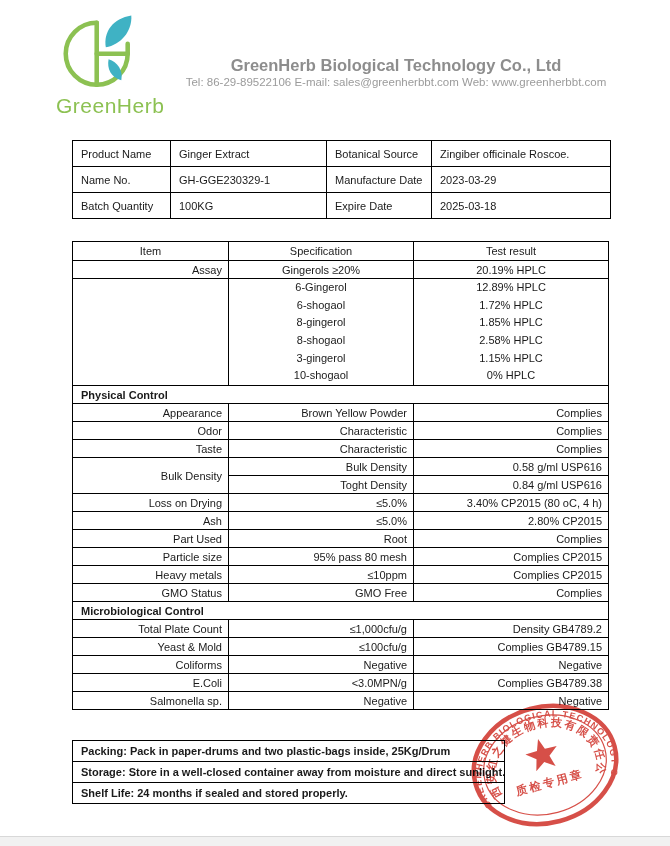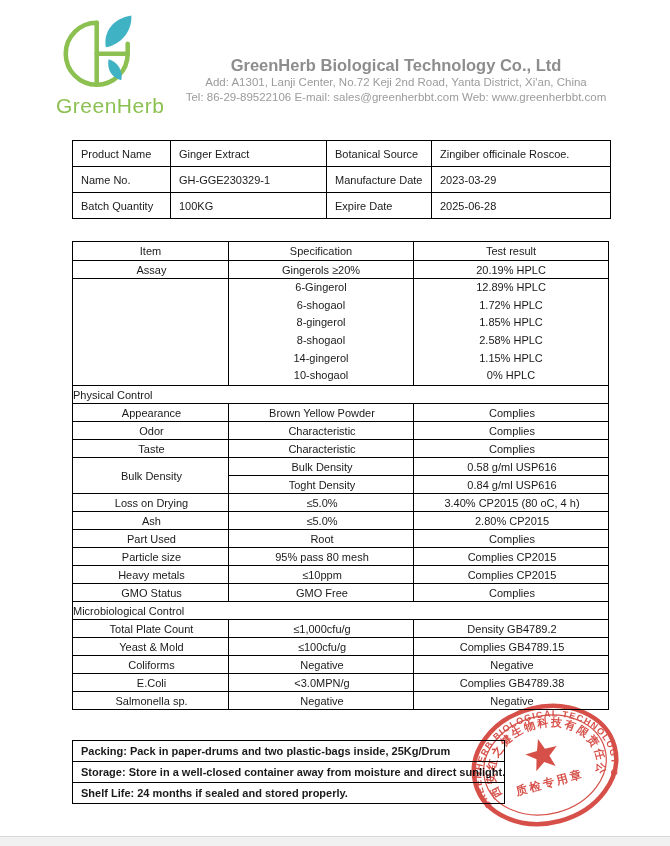--- a/index.html
+++ b/index.html
@@ -22,22 +22,22 @@
   table { border-collapse:collapse; table-layout:fixed; }
   td, th { border:1px solid #000; font-size:11px; color:#1a1a1a; overflow:hidden; white-space:nowrap; }
   
   .info-table { position:absolute; left:72px; top:140px; width:538px; }
   .info-table td { height:26px; padding:0 0 0 8px; text-align:left; vertical-align:middle; }
   
   .spec-table { position:absolute; left:72px; top:241px; width:536px; }
   .spec-table th { height:19px; font-weight:normal; text-align:center; vertical-align:middle;margin-left:8px; }
   .spec-table td { height:18px; padding:0 6px; vertical-align:middle; }
   .spec-table td.c { text-align:center; }
-  .spec-table td.l { text-align:center; padding-left:8px; }
-  .spec-table tr.section-row td { font-weight:normal; padding-left:0; height:18px; }
+  .spec-table td.l { text-align:right; padding-left:8px; }
+  .spec-table tr.section-row td { font-weight:bold; padding-left:8px; height:18px; }
   .assay-lines div { height:17.7px; line-height:17.7px; text-align:center; }
   
   .footer-table { position:absolute; left:72px; top:740px; width:433px; }
   .footer-table td { height:21px; padding:0 0 0 8px; font-weight:bold; vertical-align:middle; }
   
   .stamp { position:absolute; left:445px; top:679px; mix-blend-mode:multiply; opacity:.9; }
   
   .bottom-strip { position:absolute; left:0; bottom:0; width:100%; height:10px;
     background:#f1f1f1; border-top:1px solid #d8d8d8; }
 </style>
@@ -52,21 +52,20 @@
       <line x1="42" y1="14" x2="42" y2="82" stroke="#8cc152" stroke-width="5" stroke-linecap="round"></line>
       <path d="M 42 48 H 76 V 37" fill="none" stroke="#8cc152" stroke-width="5" stroke-linecap="round" stroke-linejoin="round"></path>
       <path d="M 52 41 C 49 24 60 9 80 6 C 81 24 68 38 52 41 Z" fill="#3fb2c4"></path>
       <path d="M 55 54 C 53 65 58 74 69 77 C 71 66 65 57 55 54 Z" fill="#3fb2c4"></path>
     </svg>
     <div class="logo-wordmark">GreenHerb</div>
   </div>
 
   <div class="company-info">
     <div class="company-name">GreenHerb Biological Technology Co., Ltd</div>
-    <div class="company-line">Add: A1301, Lanji Center, No.72 Keji 2nd Road, Yanta District, Xi'an, China</div>
     <div class="company-line">Tel: 86-29-89522106 E-mail: sales@greenherbbt.com Web: www.greenherbbt.com</div>
   </div>
 
 
   <table class="info-table">
     <colgroup>
         <col style="width:98px">
         <col style="width:156px">
         <col style="width:105px">
         <col style="width:179px">
@@ -81,21 +80,21 @@
     <tr>
       <td>Name No.</td>
       <td>GH-GGE230329-1</td>
       <td>Manufacture Date</td>
       <td>2023-03-29</td>
     </tr>
     <tr>
       <td>Batch Quantity</td>
       <td>100KG</td>
       <td>Expire Date</td>
-      <td>2025-06-28</td>
+      <td>2025-03-18</td>
     </tr>
   </tbody>
     </table>
 
   <table class="spec-table">
     <colgroup>
         <col style="width:156px">
         <col style="width:185px">
         <col style="width:195px">
       </colgroup>
@@ -111,21 +110,21 @@
       <td class="c">20.19% HPLC</td>
     </tr>
     <tr>
       <td class="l"></td>
       <td style="padding:0">
         <div class="assay-lines">
           <div>6-Gingerol</div>
           <div>6-shogaol</div>
           <div>8-gingerol</div>
           <div>8-shogaol</div>
-          <div>14-gingerol</div>
+          <div>3-gingerol</div>
           <div>10-shogaol</div>
         </div>
       </td>
       <td style="padding:0">
         <div class="assay-lines">
           <div>12.89% HPLC</div>
           <div>1.72% HPLC</div>
           <div>1.85% HPLC</div>
           <div>2.58% HPLC</div>
           <div>1.15% HPLC</div>

